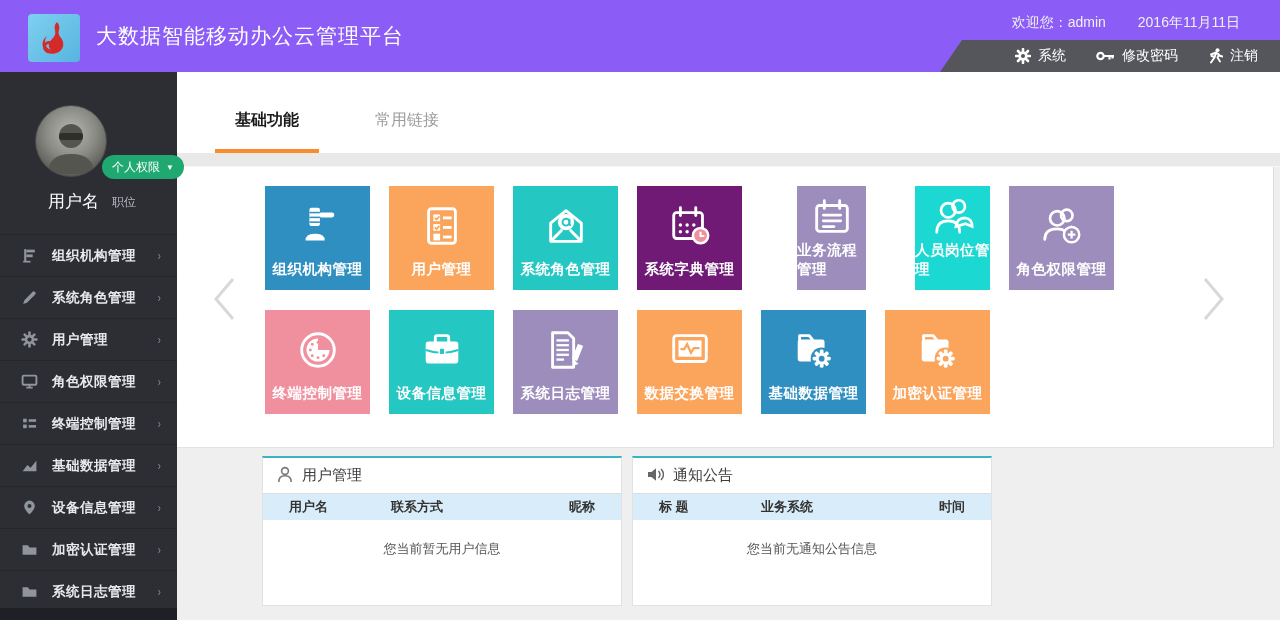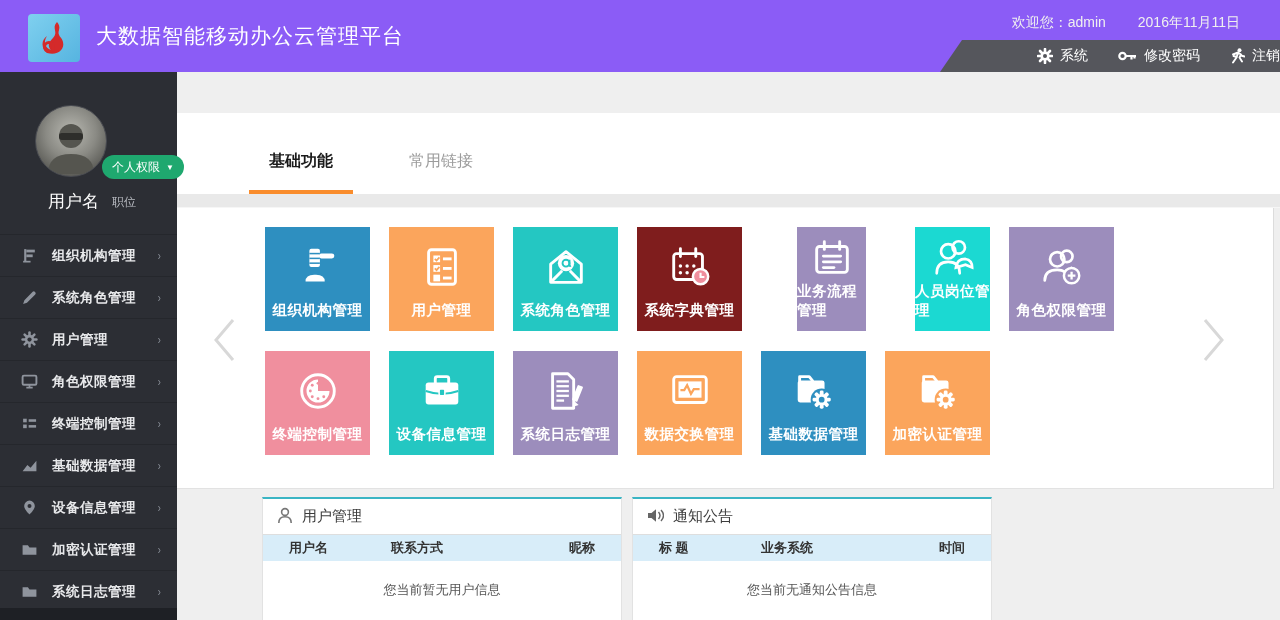--- a/index.html
+++ b/index.html
@@ -8,21 +8,21 @@
 
   
   #header { position:absolute; left:0; top:0; width:1280px; height:72px; background:#8b5cf6; z-index:20; }
   #logo { position:absolute; left:28px; top:14px; width:52px; height:48px; border-radius:4px;
     background:linear-gradient(135deg,#7fd0ef,#56b4e0); display:flex; align-items:center; justify-content:center; }
   #app-title { position:absolute; left:96px; top:22px; font-size:21px; color:#ffffff; letter-spacing:1px; }
   #welcome { position:absolute; right:40px; top:14px; font-size:14px; color:#f0f0f0; }
   #welcome .date { margin-left:28px; }
   #actionbar { position:absolute; right:0; top:40px; height:32px; width:340px; background:#55565c;
     clip-path:polygon(22px 0,100% 0,100% 100%,0 100%);
-    display:flex; align-items:center; justify-content:flex-end; gap:30px; }
+    display:flex; align-items:center; justify-content:flex-end; gap:30px; padding-right:22px; }
   .action { display:flex; align-items:center; gap:7px; color:#ffffff; font-size:14px; cursor:pointer; }
   .action svg { display:block; }
 
   
   #sidebar { position:absolute; left:0; top:72px; width:177px; height:548px; background:#2c2e34; z-index:10; }
   #sidebar-bottom-strip { position:absolute; left:0; bottom:0; width:100%; height:12px; background:#1e2025; }
   #profile { position:relative; height:160px; }
   #avatar { position:absolute; left:35px; top:33px; width:72px; height:72px; border-radius:50%;
     background:radial-gradient(circle at 50% 38%, #b9b9b2 0%, #8a8a84 45%, #3c3c38 100%);
     border:1px solid #4a4c52; overflow:hidden; }
@@ -35,21 +35,21 @@
 
   #menu { position:absolute; left:0; top:162px; width:100%; }
   .menu-item { height:42px; display:flex; align-items:center; padding:0 16px 0 20px;
     border-top:1px solid #25272c; cursor:pointer; }
   .menu-icon { width:18px; height:17px; flex:0 0 18px; display:flex; align-items:center; justify-content:center; }
   .menu-label { margin-left:14px; flex:1; color:#e8e9eb; font-size:13.5px; font-weight:bold; letter-spacing:0.5px; }
   .menu-chevron { color:#898e97; font-size:13px; transform:scaleX(0.7); }
 
   
   #main { position:absolute; left:177px; top:72px; width:1103px; height:548px; background:#efefef; }
-  #tabbar { height:81px; background:#ffffff; position:relative; display:flex; align-items:flex-end; padding-left:72px;margin-top:41px; }
+  #tabbar { height:81px; background:#ffffff; position:relative; display:flex; align-items:flex-end; padding-left:38px; }
   .tab { width:104px; text-align:center; font-size:16px; color:#9c9c9c; padding-bottom:18px;
     border-bottom:4px solid transparent; cursor:pointer; }
   .tab.active { color:#1b1b1b; font-weight:bold; border-bottom-color:#f98c2c; }
   .tab + .tab { margin-left:36px; }
   #grayband { height:14px; background:#e9e9e9; border-bottom:1px solid #f6f6f6; }
   #tiles { position:relative; height:281px; background:#ffffff; margin-right:6px;
     border-right:1px solid #dcdcdc; border-bottom:1px solid #e2e2e2; }
   .carousel-arrow { position:absolute; top:106px; cursor:pointer; }
   #arrow-left { left:30px; }
   #arrow-right { right:42px; }
@@ -320,21 +320,21 @@
             <path d="M8 21 L24 8 L40 21 V40 H8 Z" fill="none" stroke="#fff" stroke-width="3" stroke-linejoin="round"></path>
             <path d="M9 39 L20 28 M39 39 L28 28" stroke="#fff" stroke-width="3"></path>
             <circle cx="24" cy="20" r="8.5" fill="#fff"></circle>
             <circle cx="24" cy="20" r="3.6" fill="none" stroke="currentColor" stroke-width="2"></circle>
             <path d="M27.6 16.5 v5.2 q0 1.8 1.6 1" stroke="currentColor" stroke-width="2" fill="none"></path>
           </svg>
         </div>
         <div class="tile-label">系统角色管理</div>
       </div>
 
-      <div class="tile" style="background-color: #7f1d1d; color: rgb(240, 143, 158);">
+      <div class="tile" style="background-color: #701a75; color: rgb(240, 143, 158);">
         <div class="tile-ico">
           <svg width="46" height="46" viewBox="0 0 48 48">
             <rect x="7" y="10" width="30" height="27" rx="3" fill="none" stroke="#fff" stroke-width="3"></rect>
             <g stroke="#fff" stroke-width="3" stroke-linecap="round">
                 <line x1="14" y1="5" x2="14" y2="13"></line>
                 <line x1="30" y1="5" x2="30" y2="13"></line>
               </g>
             <g fill="#fff">
                 <circle cx="14" cy="23" r="1.8"></circle>
                 <circle cx="21" cy="23" r="1.8"></circle>

